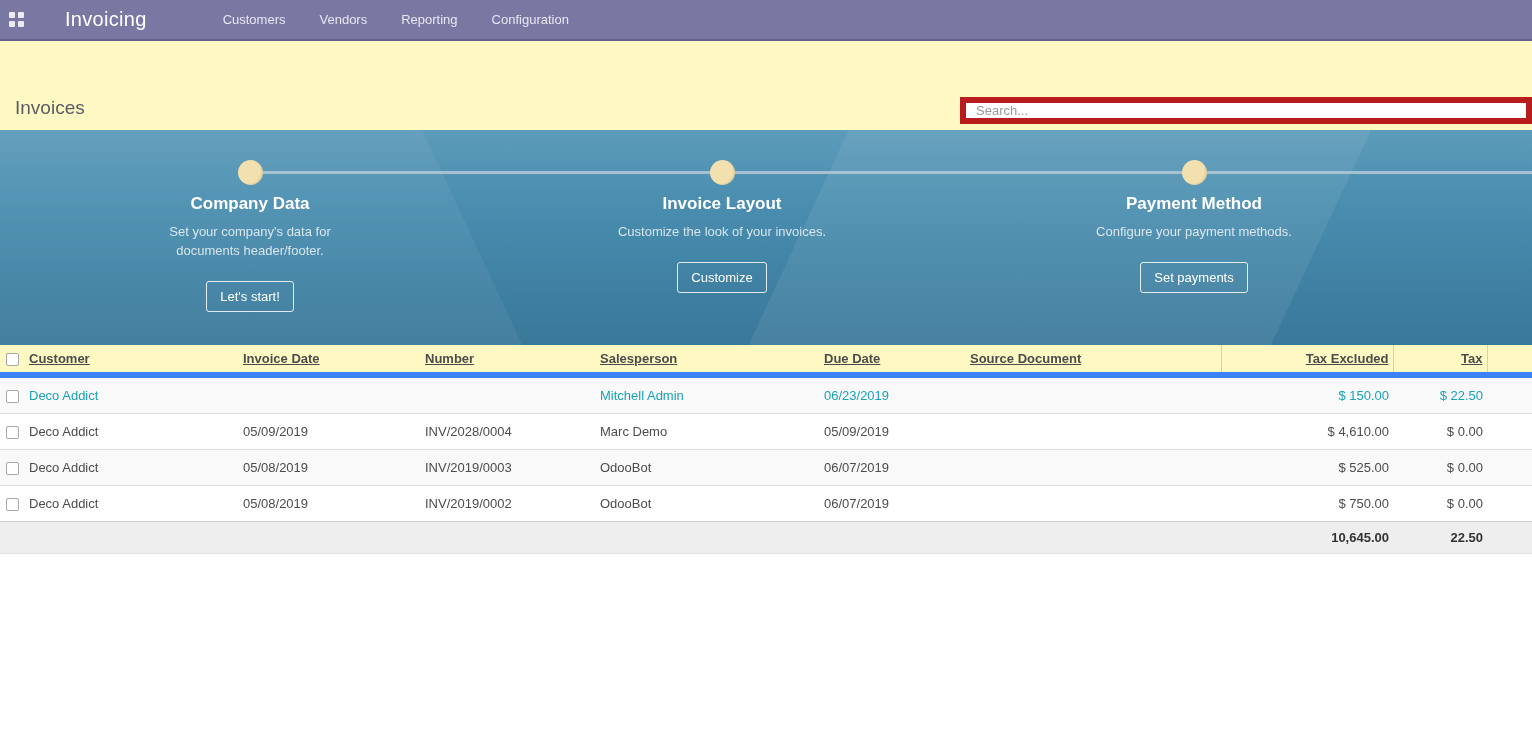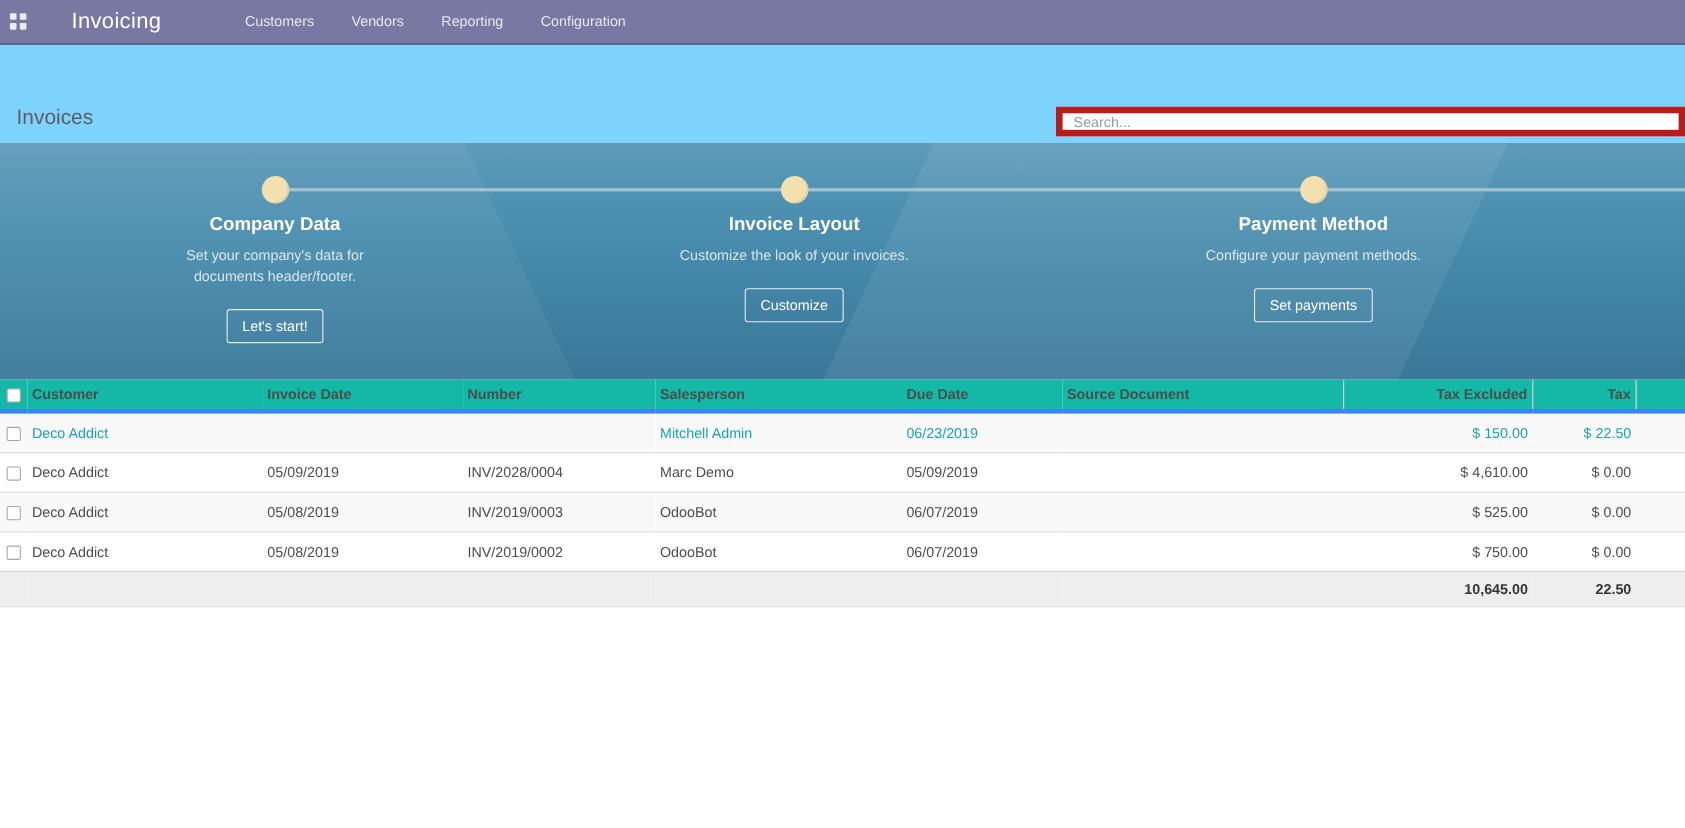--- a/index.html
+++ b/index.html
@@ -10,21 +10,21 @@
   .navbar { height:41px; background:#7978a3; border-bottom:2px solid #63618d;
     display:flex; align-items:center; color:#fff; position:relative;gap:20px; }
   .apps-grid { width:15px; height:15px; margin-left:9px; margin-right:21px;
     display:grid; grid-template-columns:6px 6px; grid-template-rows:6px 6px; gap:3px; cursor:pointer; }
   .apps-grid span { background:#eceaf2; border-radius:1px; }
   .app-title { font-size:20px; font-weight:400; letter-spacing:.3px; margin-right:56px; cursor:pointer; }
   .nav-menus { display:flex; align-items:center; gap:34px; font-size:13px; }
   .nav-menus .menu-item { color:#e8e6f0; cursor:pointer; }
 
   
-  .control-panel { position:relative; height:89px; background:#7dd3fc; }
+  .control-panel { position:relative; height:89px; background:#fef9c3; }
   .breadcrumb { position:absolute; left:15px; top:56px; font-size:19px; color:#5c5b68; }
   .cp-buttons { position:absolute; left:14px; top:90px; display:flex; gap:6px; }
   .btn { font-size:13px; border-radius:3px; cursor:pointer; display:inline-flex;
     align-items:center; gap:5px; padding:6px 13px; border:1px solid #c9c9c9; background:#fff; color:#333; }
   .btn-primary { background:#7d7aa6; border-color:#6f6c99; color:#fff; }
   .search-box { position:absolute; left:960px; top:56px; width:572px; }
   .search-box input { width:100%; height:27px; border:6px solid #b91c1c; padding:0 10px;
     font-size:13px; color:#444; font-family:"Liberation Sans", sans-serif; }
   .search-box input::placeholder { color:#9a9a9a; }
   .filter-bar { position:absolute; left:962px; top:90px; display:flex; gap:3px; }
@@ -50,22 +50,22 @@
   .step { position:absolute; top:64px; width:320px; text-align:center; color:#fff; z-index:2; }
   .step h3 { font-size:17px; font-weight:bold; margin-bottom:9px; }
   .step p { font-size:13px; line-height:1.45; color:rgba(255,255,255,0.78);
     max-width:215px; margin:0 auto 20px; }
   .step .step-btn { background:transparent; border:1px solid rgba(255,255,255,0.85); color:#fff;
     font-size:13px; padding:7px 13px; border-radius:3px; cursor:pointer;
     font-family:"Liberation Sans", sans-serif; }
 
   
   table.list { width:1532px; border-collapse:collapse; table-layout:fixed; font-size:13px; color:#4c4c4c; }
-  thead th { background:#14b8a6; border-bottom:4px solid #3b82f6; font-weight:bold;
-    text-align:left; padding:6px 4px; color:#4c4c4c; }
+  thead th { background:#fef9c3; border-bottom:6px solid #3b82f6; font-weight:bold;
+    text-align:left; padding:6px 4px; color:#4c4c4c;text-decoration:underline; }
   thead th.num, td.num { text-align:right;padding-left:24px; }
   thead th.b-left { border-left:1px solid #d0d0d0; }
   tbody td { padding:10px 4px; border-top:1px solid #ddd; white-space:nowrap; overflow:hidden; }
   tbody tr:nth-child(odd) { background:#f9f9f9; }
   tbody tr:nth-child(even) { background:#fff; }
   tbody tr.highlighted td { color:#18a2b8; }
   td.cb-cell, th.cb-cell { text-align:center; padding:6px 0; }
   input[type=checkbox] { appearance:none; -webkit-appearance:none; width:13px; height:13px;
     border:1px solid #a8a8a8; border-radius:2px; background:#fff; vertical-align:middle; margin:0; cursor:pointer; }
   tfoot td { background:#eee; border-top:1px solid #cfcfcf; border-bottom:1px solid #e0e0e0;

